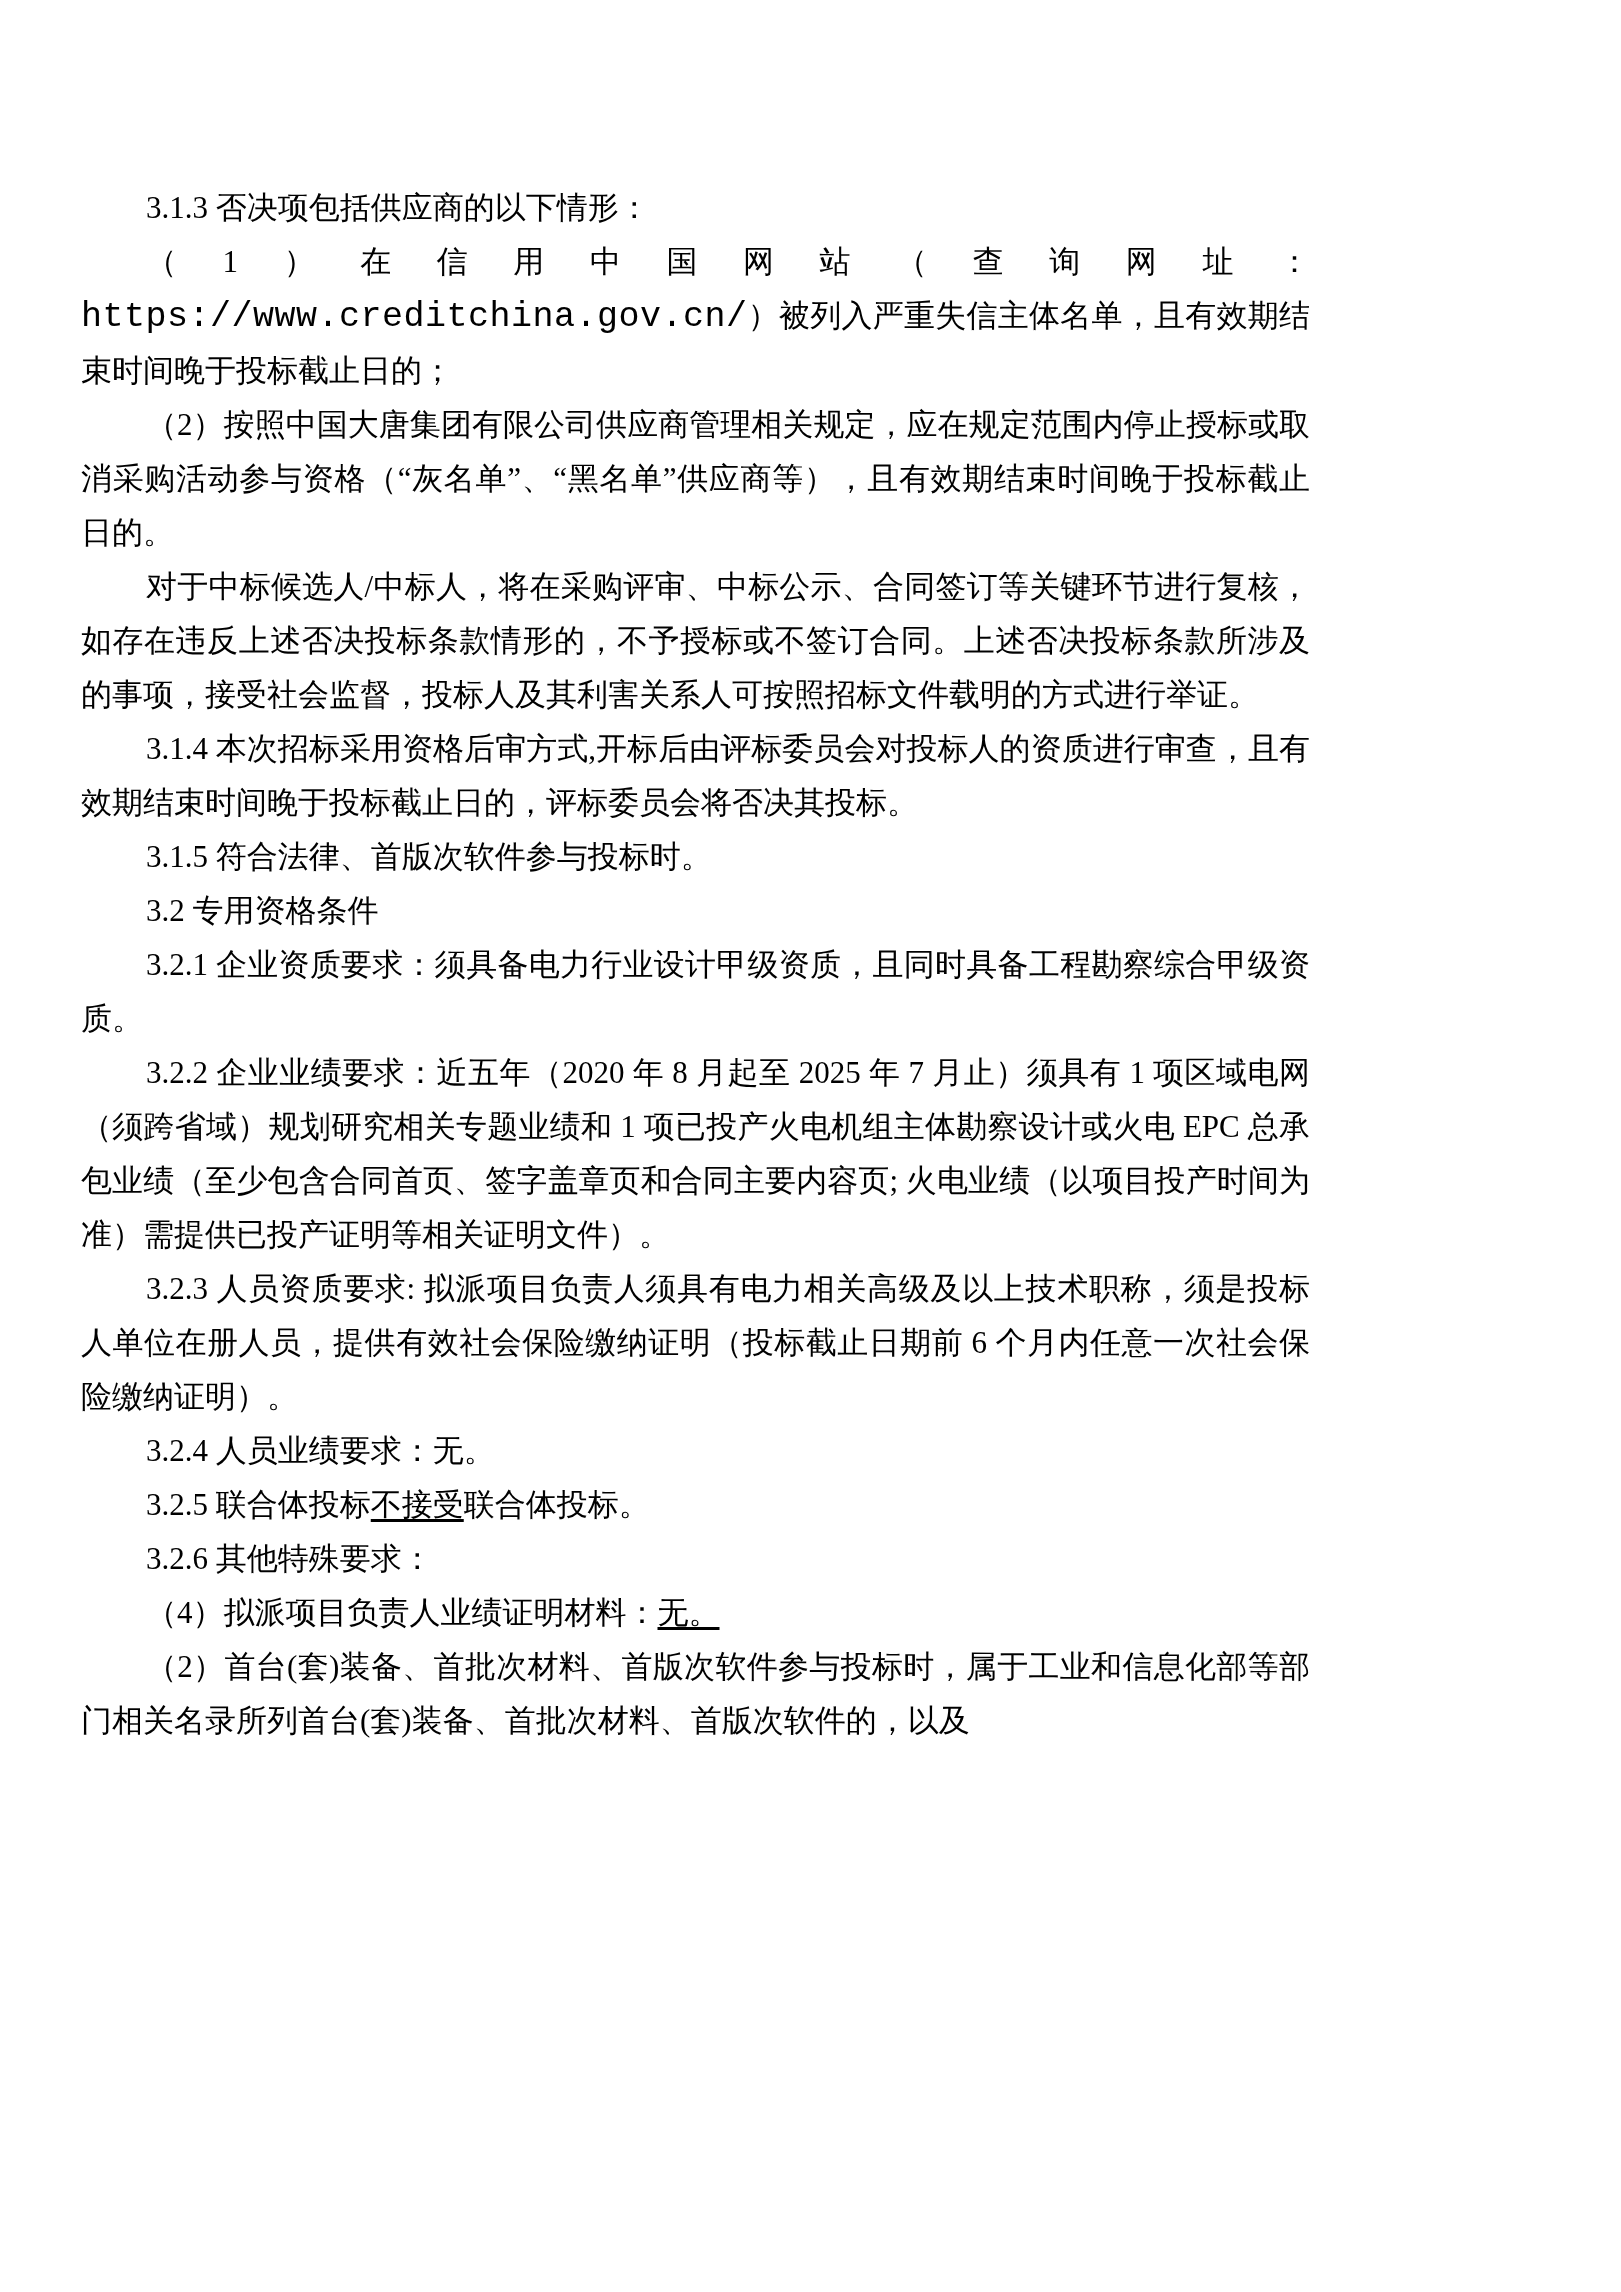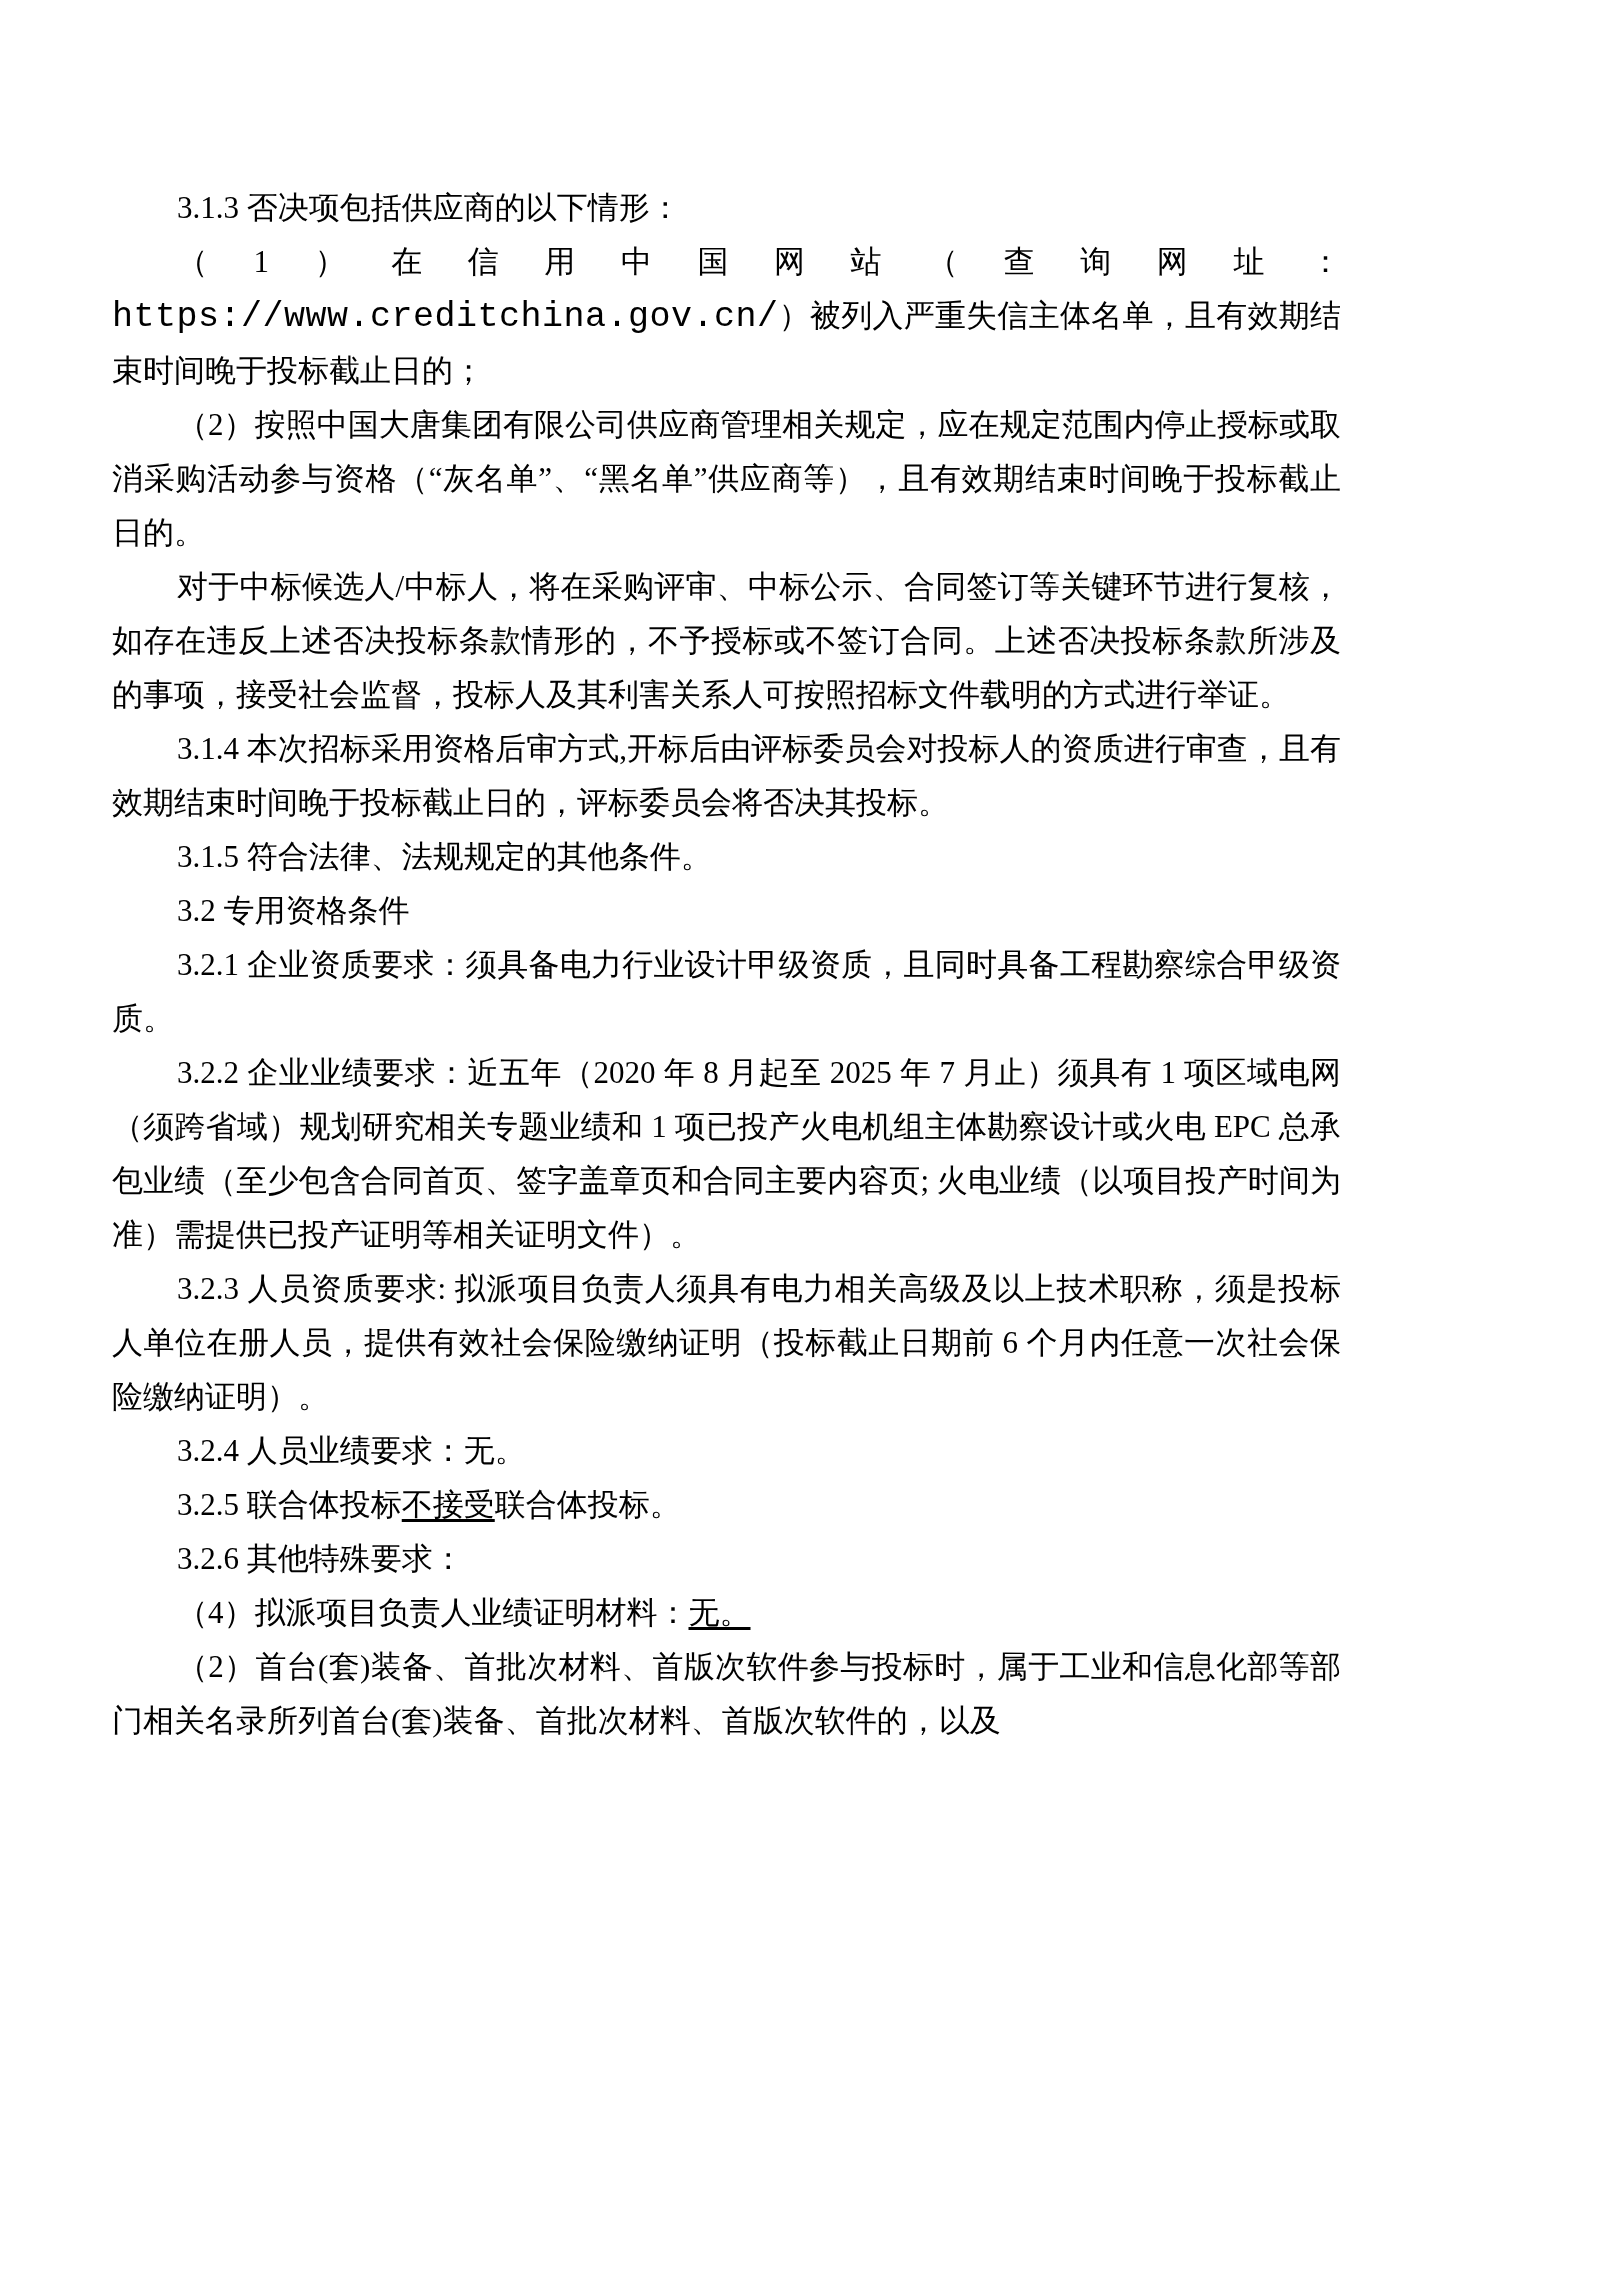--- a/index.html
+++ b/index.html
@@ -15,21 +15,21 @@
     position: relative;
     overflow: hidden;
   }
   .page {
     position: absolute;
     top: 0;
     left: 0;
     width: 1621px;
     height: 1706px;
     box-sizing: border-box;
-    padding: 181px 196px 118px 112px;
+    padding: 181px 196px 118px 81px;
   }
   .doc-body {
     width: 1229px;
     font-size: 31px;
     line-height: 54px;
     text-align: justify;
     text-justify: inter-ideograph;
   }
   p {
     margin: 0;
@@ -61,21 +61,21 @@
     <p class="indent2">3.1.3 否决项包括供应商的以下情形：</p>
 
     <p class="indent2"><span>（1）在信用中国网站（查询网址：</span><span class="mono">https://www.creditchina.gov.cn/</span><span>）被列入严重失信主体名单，且有效期结束时间晚于投标截止日的；</span></p>
 
     <p class="indent2">（2）按照中国大唐集团有限公司供应商管理相关规定，应在规定范围内停止授标或取消采购活动参与资格（“灰名单”、“黑名单”供应商等），且有效期结束时间晚于投标截止日的。</p>
 
     <p class="indent2">对于中标候选人/中标人，将在采购评审、中标公示、合同签订等关键环节进行复核，如存在违反上述否决投标条款情形的，不予授标或不签订合同。上述否决投标条款所涉及的事项，接受社会监督，投标人及其利害关系人可按照招标文件载明的方式进行举证。</p>
 
     <p class="indent2">3.1.4 本次招标采用资格后审方式,开标后由评标委员会对投标人的资质进行审查，且有效期结束时间晚于投标截止日的，评标委员会将否决其投标。</p>
 
-    <p class="indent2">3.1.5 符合法律、法规规定的其他条件。</p>
+    <p class="indent2">3.1.5 符合法律、首版次软件参与投标时。</p>
 
     <p class="heading">3.2 专用资格条件</p>
 
     <p class="indent2">3.2.1 企业资质要求：须具备电力行业设计甲级资质，且同时具备工程勘察综合甲级资质。</p>
 
     <p class="indent2">3.2.2 企业业绩要求：近五年（2020 年 8 月起至 2025 年 7 月止）须具有 1 项区域电网（须跨省域）规划研究相关专题业绩和 1 项已投产火电机组主体勘察设计或火电 EPC 总承包业绩（至少包含合同首页、签字盖章页和合同主要内容页; 火电业绩（以项目投产时间为准）需提供已投产证明等相关证明文件）。</p>
 
     <p class="indent2">3.2.3 人员资质要求: 拟派项目负责人须具有电力相关高级及以上技术职称，须是投标人单位在册人员，提供有效社会保险缴纳证明（投标截止日期前 6 个月内任意一次社会保险缴纳证明）。</p>
 
     <p class="indent2">3.2.4 人员业绩要求：无。</p>

